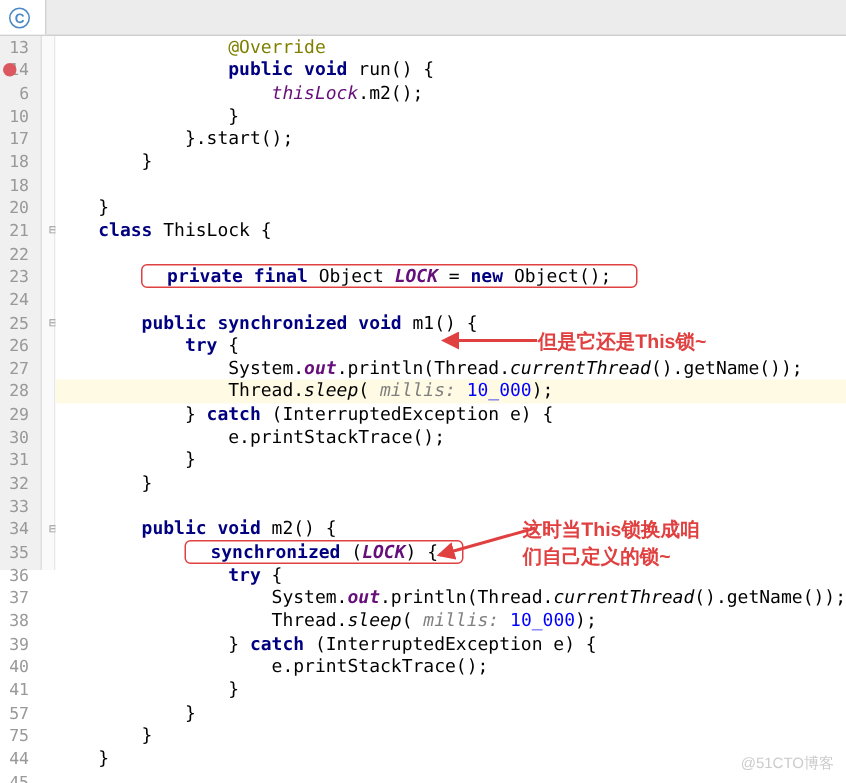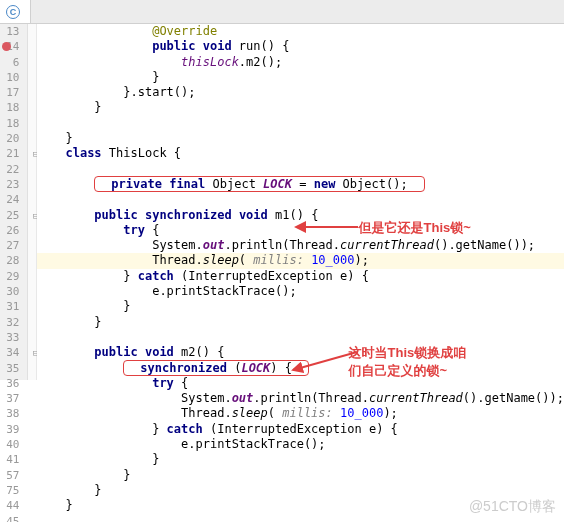--- a/index.html
+++ b/index.html
@@ -22,21 +22,21 @@
 .num { color: #0000ff; }
 .fld { color: #660e7a; font-style: italic; }
 .fld-s { color: #660e7a; font-style: italic; font-weight: bold; }
 .mth { color: #000; font-style: italic; }
 .warn { text-decoration-style: wavy; text-decoration-color: #c0c000; }
 .param { color: #808080; font-style: italic; }
 .box { border: 1.5px solid #e04040; border-radius: 4px; padding: 0 16px; }
 .annotation { position: absolute; color: #e04040; font-size: 13px; font-weight: bold; font-family: sans-serif; }
 .arrow { position: absolute; }
 .arrow svg { overflow: visible; }
-.watermark { position: absolute; right: 8px; bottom: 6px; color: #ccc; font-size: 14px; font-family: sans-serif; }
+.watermark { position: absolute; right: 8px; bottom: 6px; color: #ccc; font-size: 10px; font-family: sans-serif; }
 </style>
 </head>
 <body>
 
 <div class="tab-bar">
   <div class="tab">
     <span class="tab-icon">C</span>
   </div>
 </div>
 

